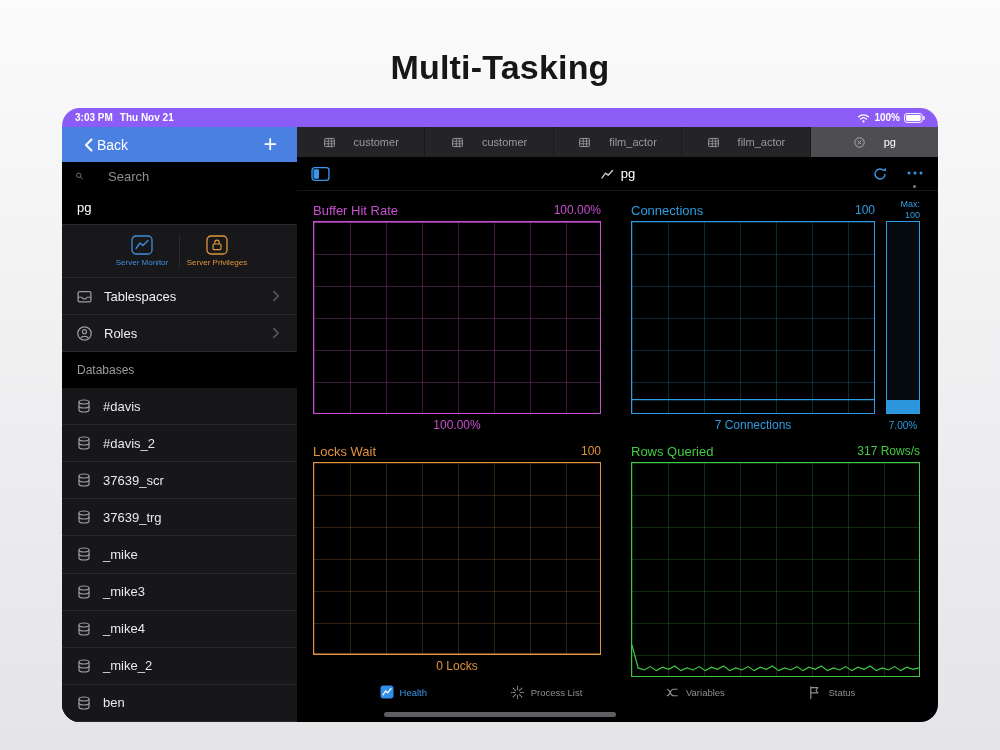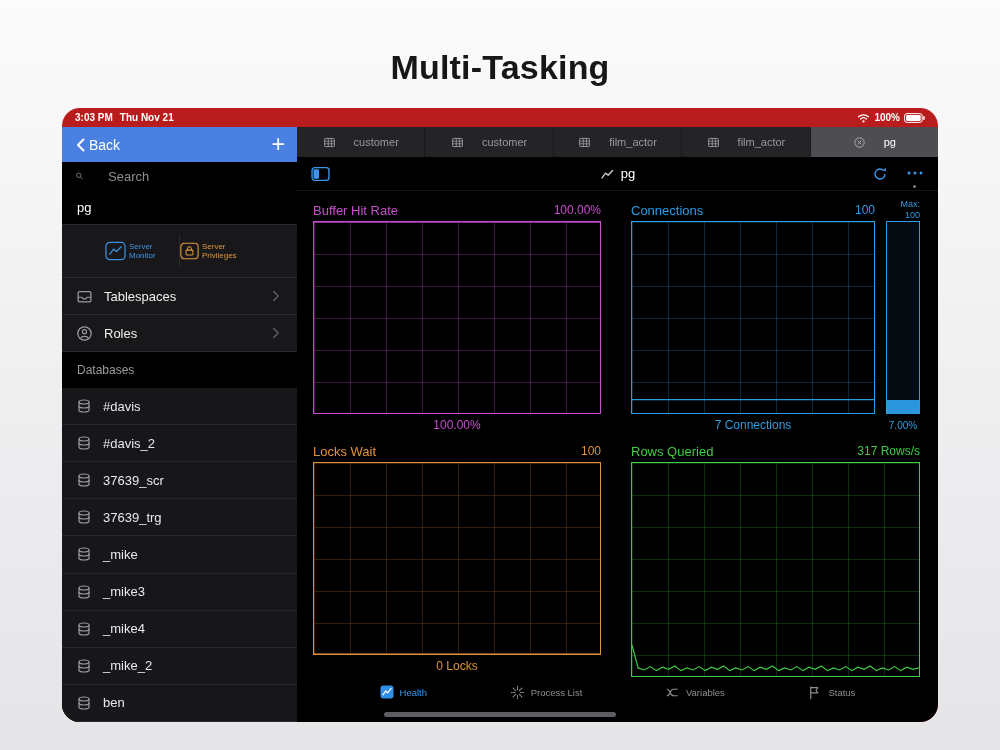--- a/index.html
+++ b/index.html
@@ -7,46 +7,46 @@
   body {
     font-family:"Liberation Sans", sans-serif;
     background:linear-gradient(180deg,#fbfbfc 0%,#ededef 60%,#e5e5e8 100%);
     position:relative; overflow:hidden;
   }
   .page-title { position:absolute; top:48px; left:0; width:100%; text-align:center;
     font-size:34px; font-weight:600; color:#17171a; letter-spacing:.2px; }
 
   
   .device { position:absolute; left:62px; top:108px; width:876px; height:614px;
-    background:#b91c1c; border-radius:18px; overflow:hidden; }
+    background:#8b5cf6; border-radius:18px; overflow:hidden; }
 
   
   .statusbar { position:absolute; top:0; left:0; right:0; height:19px;
     display:flex; align-items:center; justify-content:space-between;
     padding:0 13px; color:#fff; font-size:10px; font-weight:600; }
   .sb-left { display:flex; gap:7px; align-items:center; }
   .sb-right { display:flex; gap:4px; align-items:center; }
   .ic { display:block; }
 
   
   .sidebar { position:absolute; top:19px; left:0; bottom:0; width:235px;
     background:#000; display:flex; flex-direction:column; }
   .side-header { height:35px; flex:0 0 35px; background:#4a80e2; display:flex;
-    align-items:center; padding:0 12px; color:#fff; }
+    align-items:center; padding:0 20px; color:#fff; }
   .back-btn { display:flex; align-items:center; gap:3px; font-size:14px; color:#fff; cursor:default; }
   .add-btn { margin-left:auto; font-size:23px; font-weight:300; line-height:1; color:#fff; }
   .side-search { height:28px; flex:0 0 28px; display:flex; align-items:center; gap:24px; padding:0 13px; }
   .side-search input { flex:1; background:transparent; border:none; outline:none;
     color:#d0d0d4; font-size:13px; font-family:inherit; }
   .side-search input::placeholder { color:#8e8e93; }
   .side-conn { height:34px; flex:0 0 34px; display:flex; align-items:center; padding:0 15px;
     color:#fff; font-size:13px; }
   .side-tools { height:54px; flex:0 0 54px; background:#18181a; border-top:1px solid #2a2a2c;
     border-bottom:1px solid #2a2a2c; display:flex; align-items:center; justify-content:center; }
-  .tool { width:74px; display:flex; flex-direction:row; align-items:center; gap:3px; }
+  .tool { width:74px; display:flex; flex-direction:column; align-items:center; gap:3px; }
   .tool-label { font-size:8px; }
   .tool-blue { color:#3d8fe0; }
   .tool-orange { color:#e0953a; }
   .tool-divider { width:1px; height:34px; background:#2a2a2c; }
   .side-row { height:37px; flex:0 0 37px; background:#18181a; border-bottom:1px solid #2a2a2c;
     display:flex; align-items:center; gap:11px; padding:0 14px; color:#f0f0f2; font-size:13px; }
   .side-row .chev { margin-left:auto; }
   .side-section { height:36px; flex:0 0 36px; background:#000; display:flex; align-items:center;
     padding:12px 15px; color:#9a9aa0; font-size:12px; }
   .db-list { flex:1; display:flex; flex-direction:column; }

